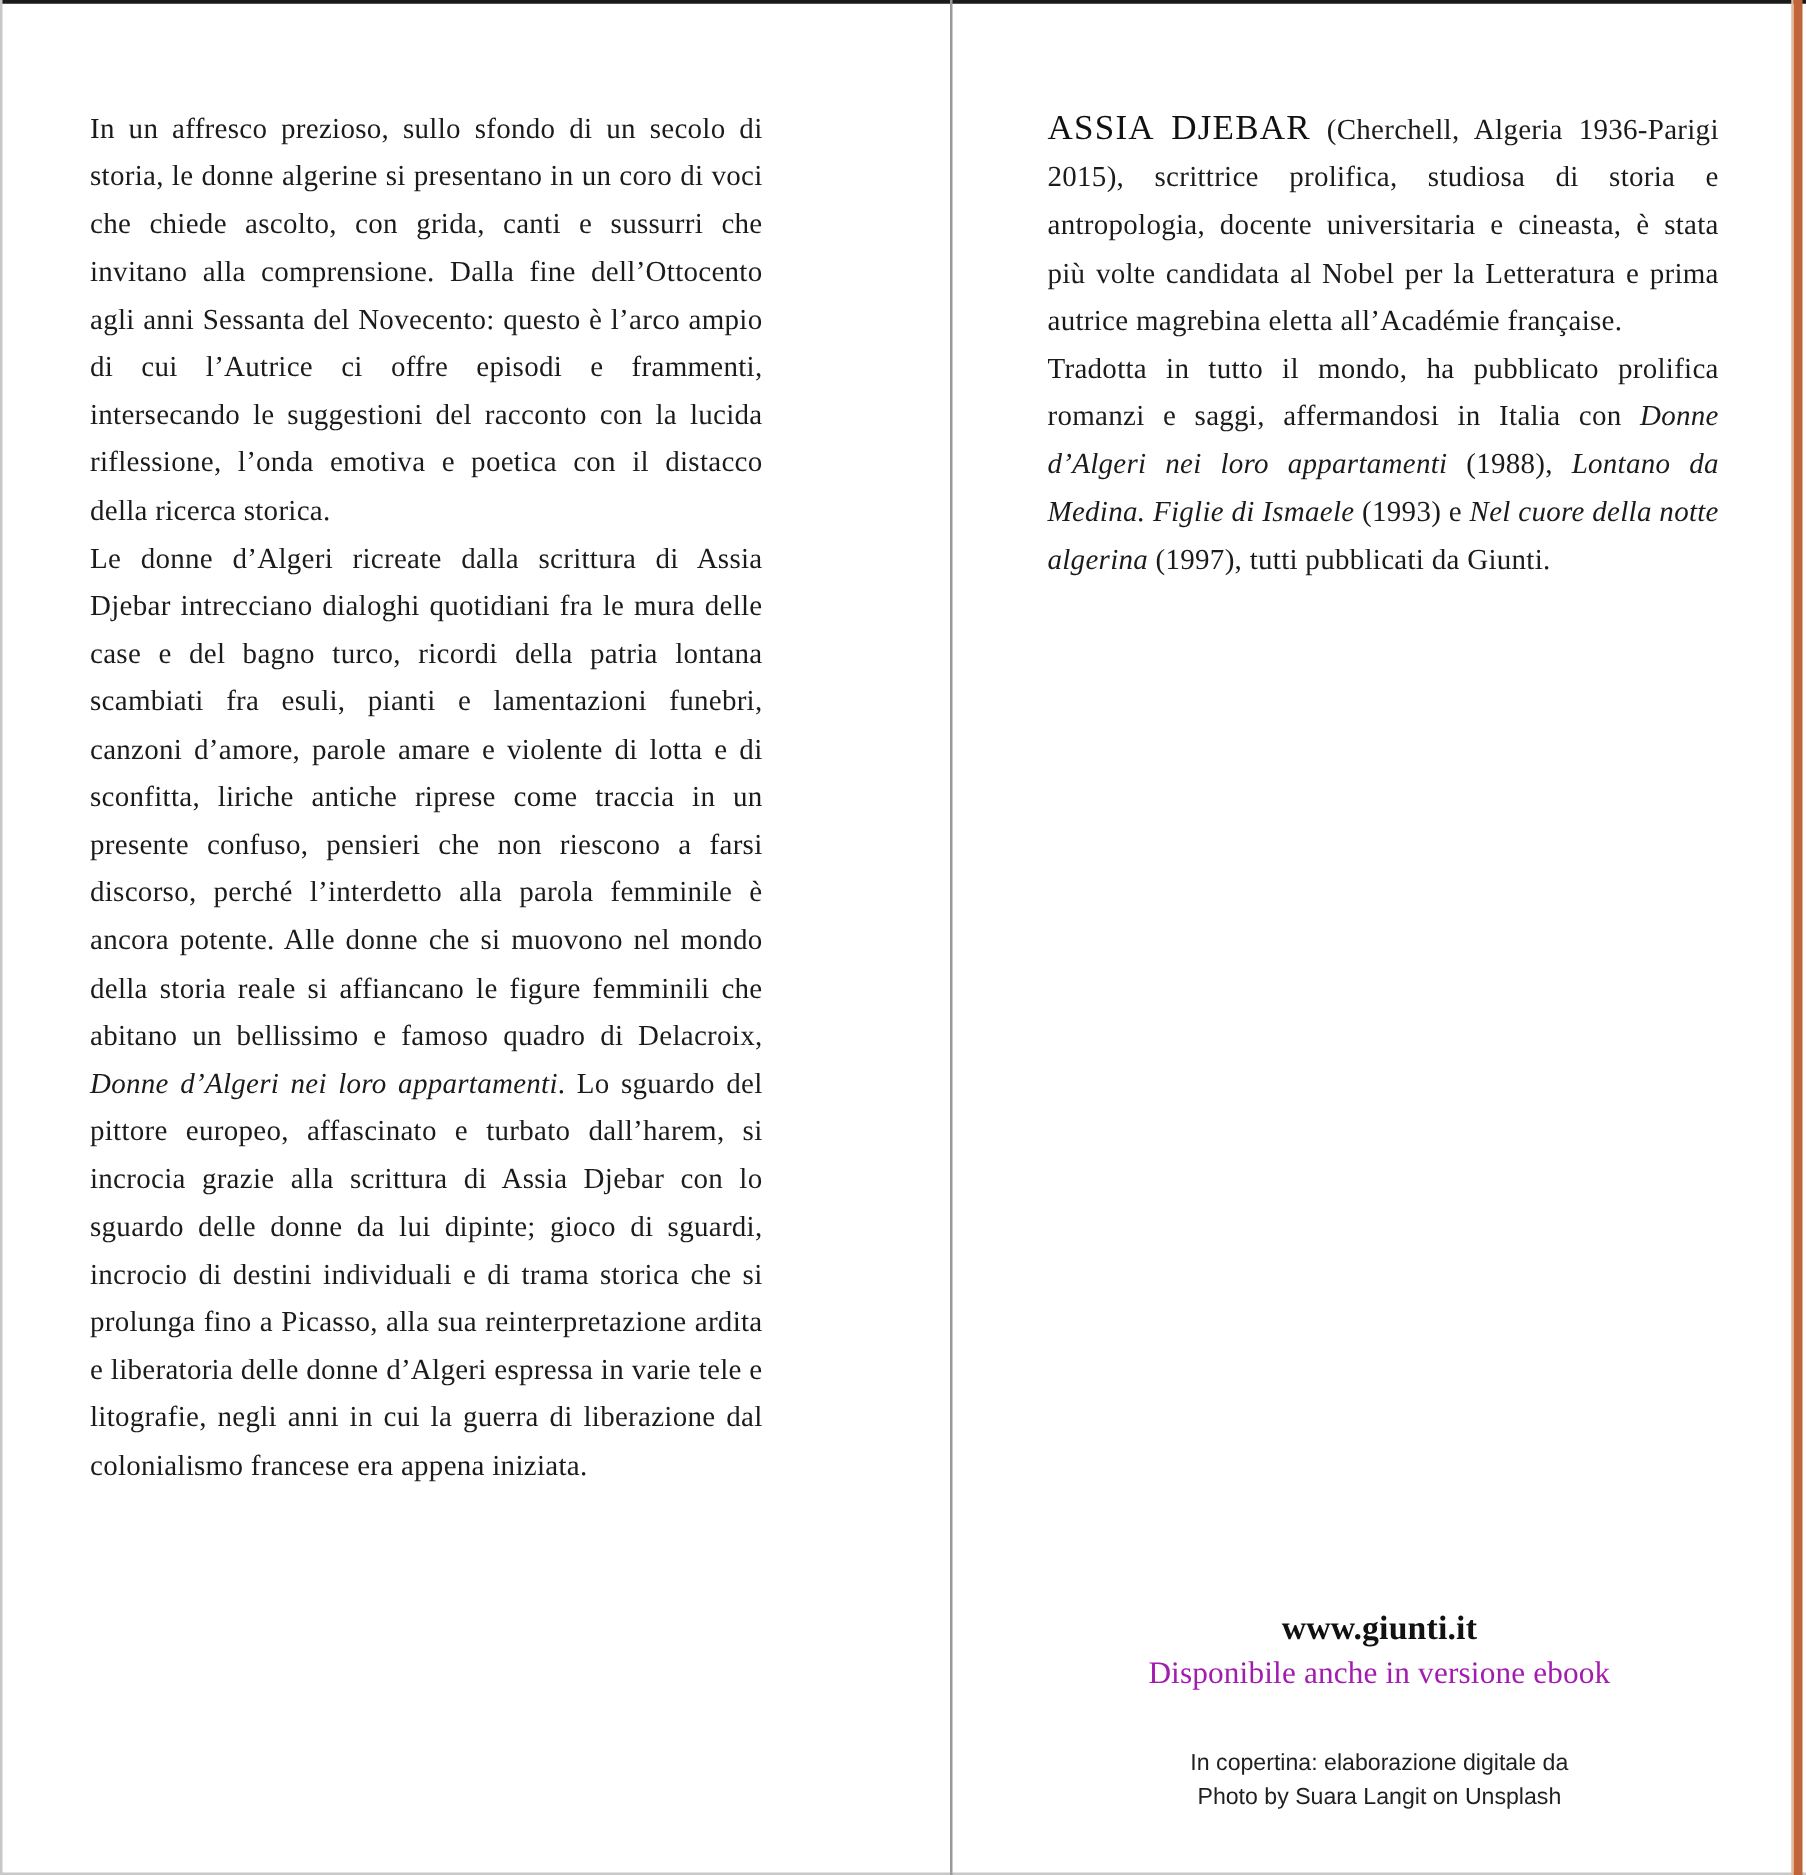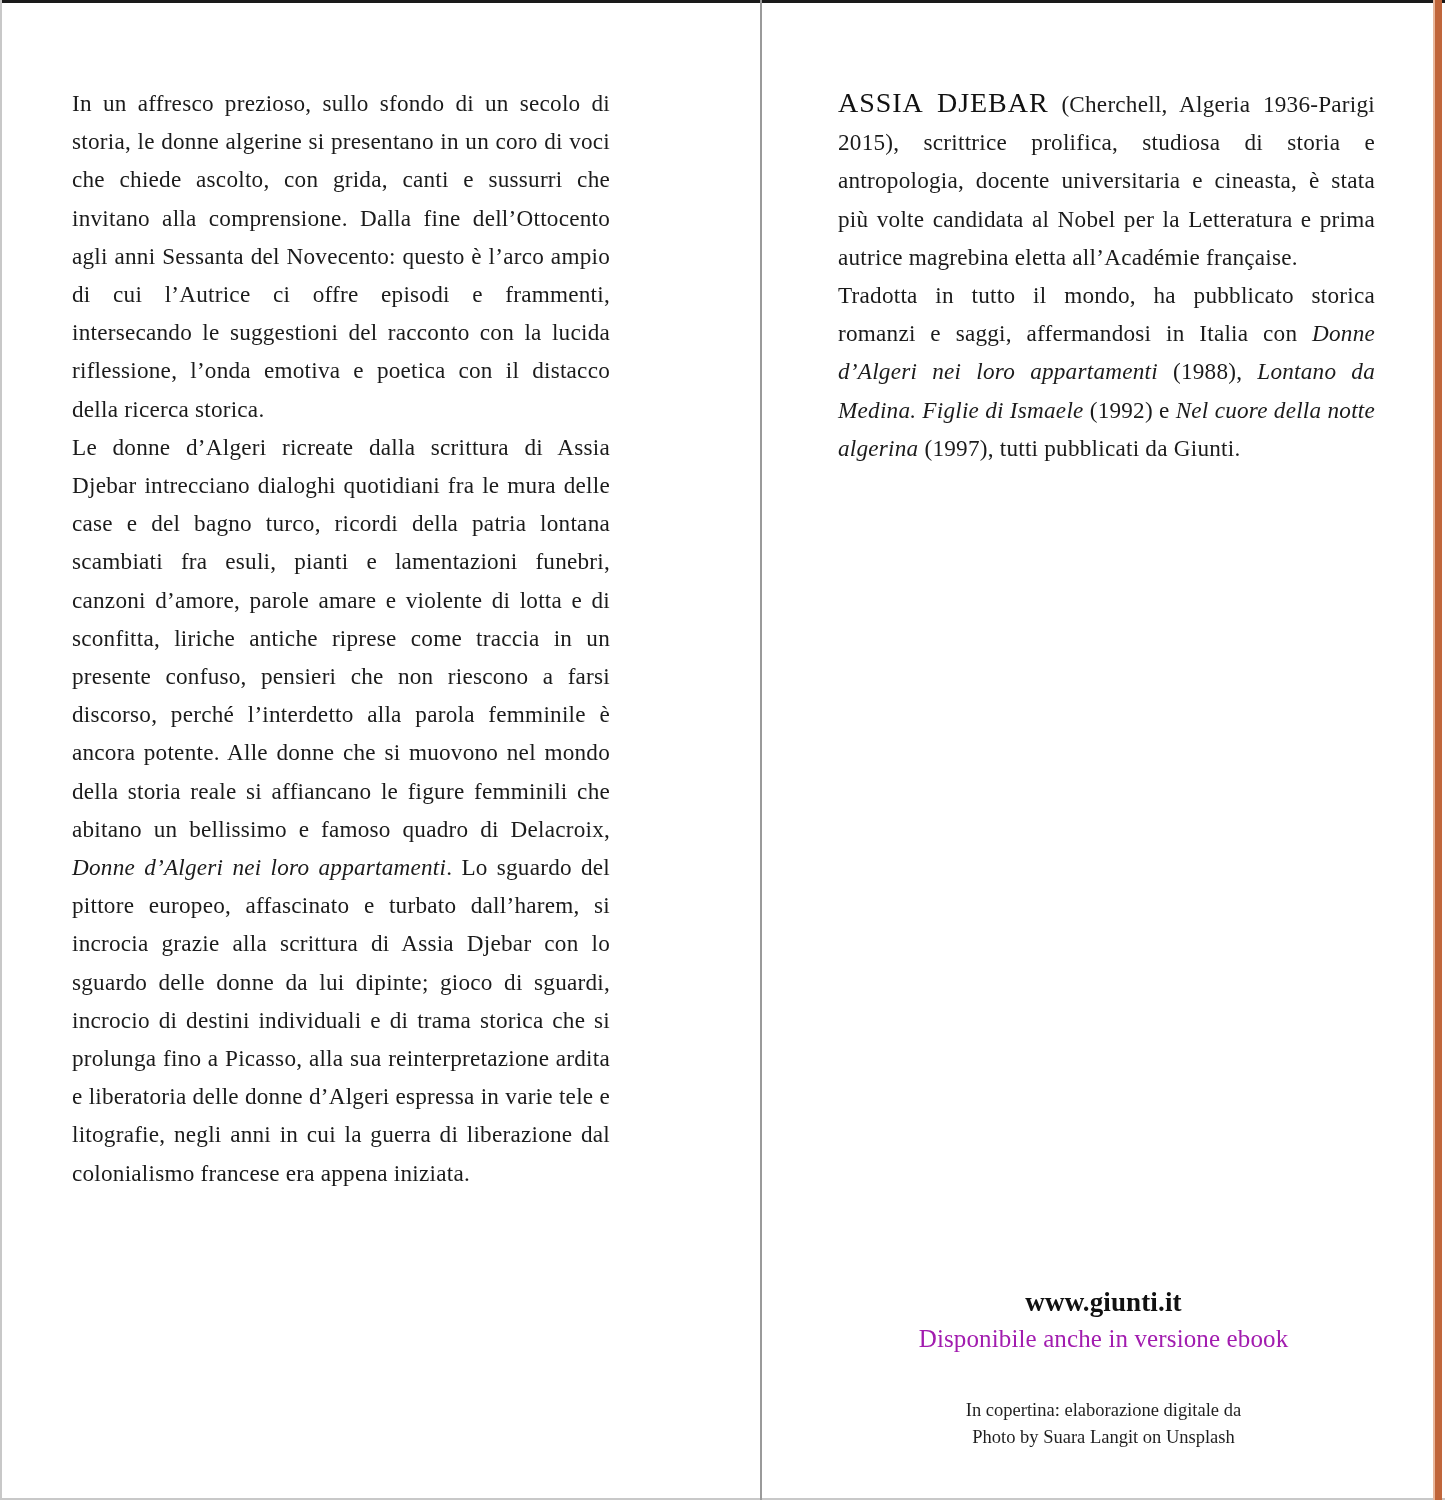--- a/index.html
+++ b/index.html
@@ -148,21 +148,21 @@
   .ebook-note {
     font-size: 25px;
     color: #a21caf;
     line-height: 36px;
     margin-top: 2px;
     letter-spacing: 0.005em;
   }
 
   .credits {
     margin-top: 40px;
-    font-family: Liberation Serif, serif;
+    font-family: Liberation Sans, sans-serif;
     font-size: 18.5px;
     line-height: 26.5px;
     color: #1f1f1f;
   }
   .credits div {
     white-space: nowrap;
   }
 </style>
 </head>
 <body>
@@ -172,21 +172,21 @@
   <div class="page page-left">
     <div class="blurb-column">
       <p class="body-text"><span>In un affresco prezioso, sullo sfondo di un secolo di storia, le donne algerine si presentano in un coro di voci che chiede ascolto, con grida, canti e sussurri che invitano alla comprensione. Dalla fine dell’Ottocento agli anni Sessanta del Novecento: questo è l’arco ampio di cui l’Autrice ci offre episodi e frammenti, intersecando le suggestioni del racconto con la lucida riflessione, l’onda emotiva e poetica con il distacco della ricerca storica.</span></p>
       <p class="body-text"><span>Le donne d’Algeri ricreate dalla scrittura di Assia Djebar intrecciano dialoghi quotidiani fra le mura delle case e del bagno turco, ricordi della patria lontana scambiati fra esuli, pianti e lamentazioni funebri, canzoni d’amore, parole amare e violente di lotta e di sconfitta, liriche antiche riprese come traccia in un presente confuso, pensieri che non riescono a farsi discorso, perché l’interdetto alla parola femminile è ancora potente. Alle donne che si muovono nel mondo della storia reale si affiancano le figure femminili che abitano un bellissimo e famoso quadro di Delacroix, </span><i>Donne d’Algeri nei loro appartamenti</i><span>. Lo sguardo del pittore europeo, affascinato e turbato dall’harem, si incrocia grazie alla scrittura di Assia Djebar con lo sguardo delle donne da lui dipinte; gioco di sguardi, incrocio di destini individuali e di trama storica che si prolunga fino a Picasso, alla sua reinterpretazione ardita e liberatoria delle donne d’Algeri espressa in varie tele e litografie, negli anni in cui la guerra di liberazione dal colonialismo francese era appena iniziata.</span></p>
     </div>
   </div>
 
   <div class="page page-right">
     <div class="bio-column">
       <p class="body-text"><span class="author-name">ASSIA DJEBAR</span><span> (Cherchell, Algeria 1936-Parigi 2015), scrittrice prolifica, studiosa di storia e antropologia, docente universitaria e cineasta, è stata più volte candidata al Nobel per la Letteratura e prima autrice magrebina eletta all’Académie française.</span></p>
-      <p class="body-text"><span>Tradotta in tutto il mondo, ha pubblicato storica romanzi e saggi, affermandosi in Italia con </span><i>Donne d’Algeri nei loro appartamenti</i><span> (1988), </span><i>Lontano da Medina. Figlie di Ismaele</i><span> (1992) e </span><i>Nel cuore della notte algerina</i><span> (1997), tutti pubblicati da Giunti.</span></p>
+      <p class="body-text"><span>Tradotta in tutto il mondo, ha pubblicato prolifica romanzi e saggi, affermandosi in Italia con </span><i>Donne d’Algeri nei loro appartamenti</i><span> (1988), </span><i>Lontano da Medina. Figlie di Ismaele</i><span> (1993) e </span><i>Nel cuore della notte algerina</i><span> (1997), tutti pubblicati da Giunti.</span></p>
     </div>
 
     <div class="footer">
       <div class="site-url">www.giunti.it</div>
       <div class="ebook-note">Disponibile anche in versione ebook</div>
       <div class="credits">
         <div>In copertina: elaborazione digitale da</div>
         <div>Photo by Suara Langit on Unsplash</div>
       </div>
     </div>

